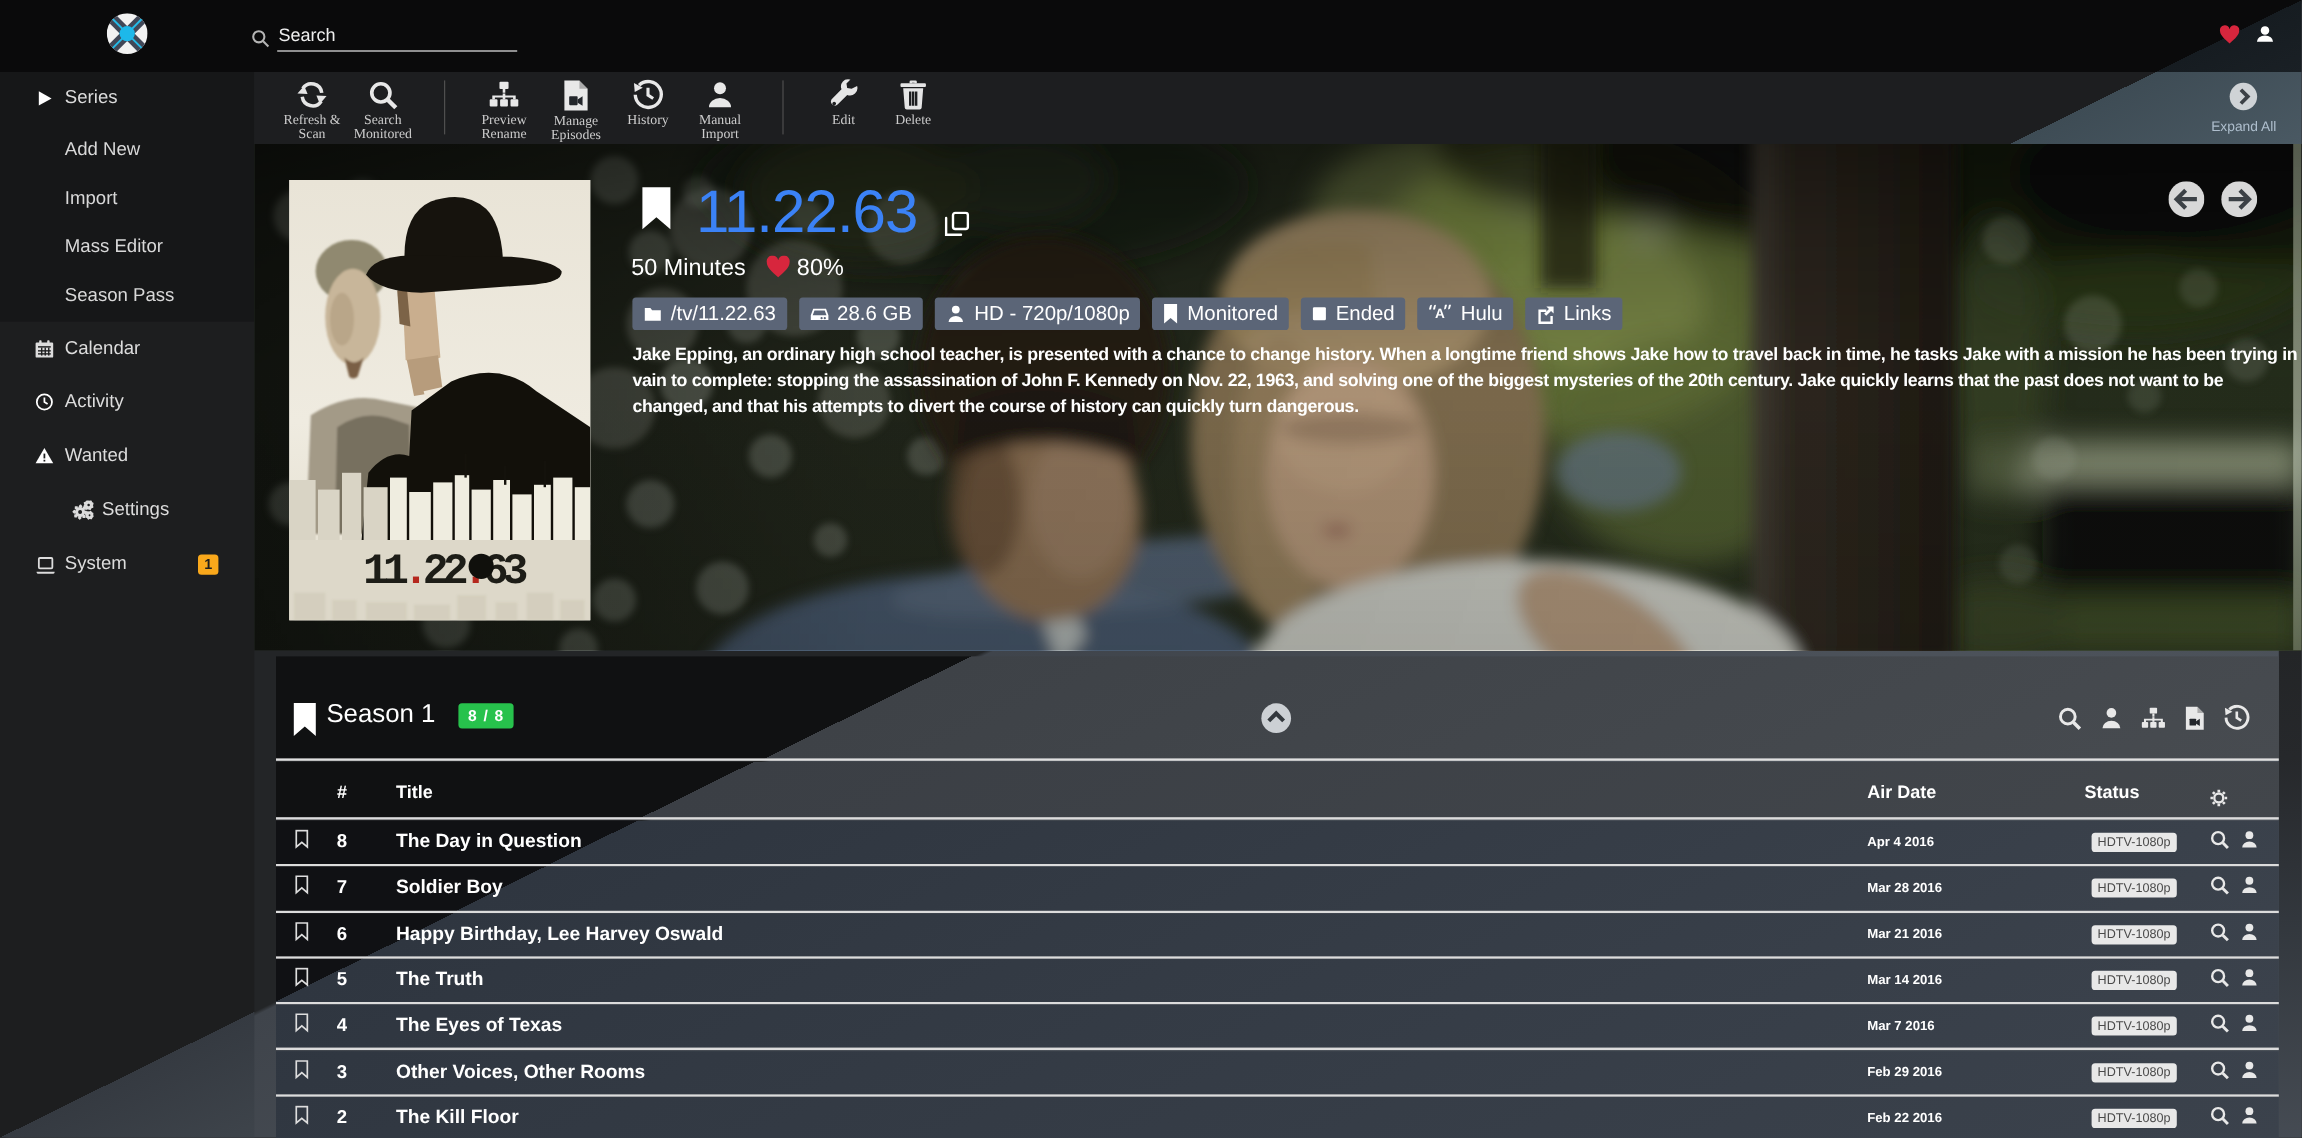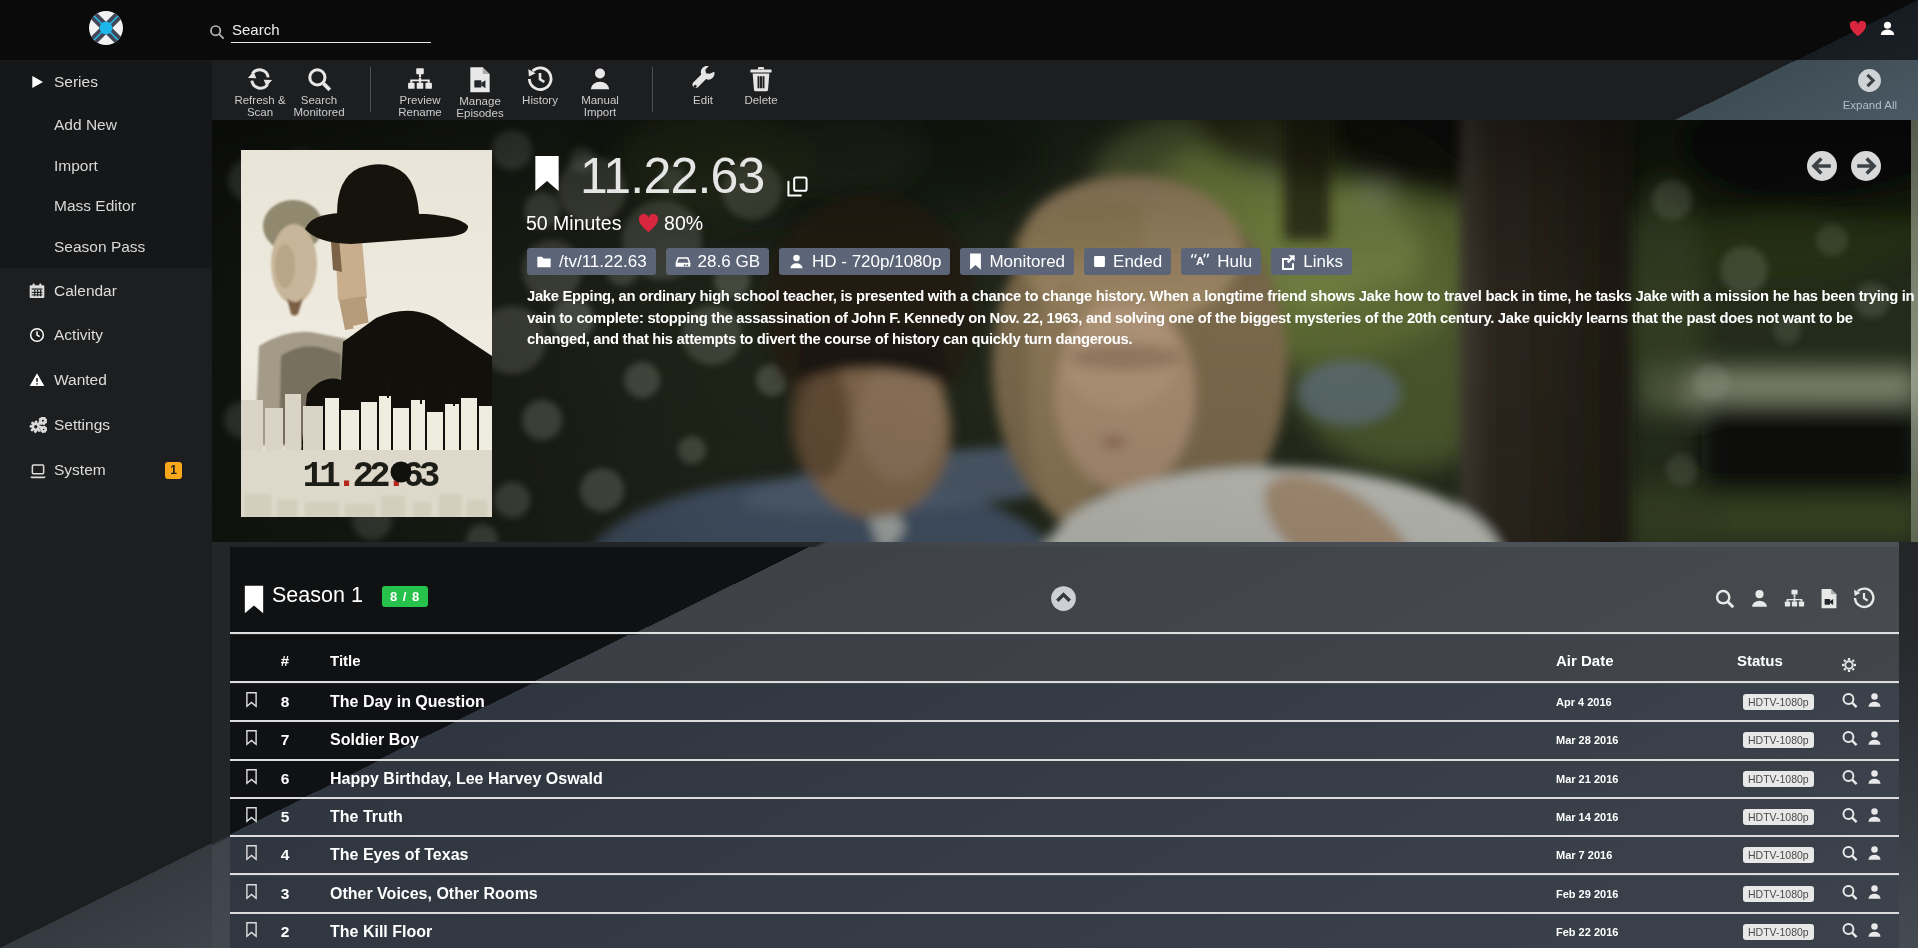--- a/index.html
+++ b/index.html
@@ -24,34 +24,34 @@
   .sbitem { position:absolute; left:0; width:212px; height:30px; color:#dcdcdc; font-size:15.5px; }
   .sbitem .ic { position:absolute; left:29px; top:50%; transform:translateY(-50%); width:16px; height:16px; }
   .sbitem .tx { position:absolute; left:54px; top:50%; transform:translateY(-50%); }
   .sbsub { color:#d8d8d8; }
   #sysbadge { position:absolute; left:165px; top:6.5px; width:17px; height:17px; background:#f9a81b; color:#1d1e1f;
     font-size:12px; font-weight:bold; border-radius:3px; text-align:center; line-height:17px; }
 
   
   #toolbar { left:212px; top:60px; width:1706px; height:60px;
     background:linear-gradient(153.7deg, #1d1e20 86.71%, #3e4c55 86.71%, #4a5963 100%); }
-  .tbtn { position:absolute; top:6px; text-align:center; color:#dcdcdc; }
+  .tbtn { position:absolute; top:6px; text-align:center; color:#dcdcdc;font-family:Liberation Serif, serif; }
   .tbtn svg { display:block; margin:0 auto; }
   .tbtn .lbl { margin-top:3px; font-size:11.5px; color:#ccc; line-height:11.5px; }
   .tsep { position:absolute; top:7px; width:1px; height:45px; background:#4f4f4f; }
   #expandall { position:absolute; right:21px; top:8px; text-align:center; color:#aebecd; font-size:11.5px; }
 
   
   #hero { left:212px; top:120px; width:1706px; height:422px; overflow:hidden; background:#1b211a; }
   #herophoto { position:absolute; left:0; top:0; width:1706px; height:422px; }
   #poster { position:absolute; left:29px; top:30px; width:251px; height:367px; background:#e9e6dd; overflow:hidden; }
   .hnav { position:absolute; top:31px; width:30px; height:30px; }
 
   #title-bookmark { position:absolute; left:321px; top:34px; }
-  #title { position:absolute; left:368px; top:27px; font-size:50px; letter-spacing:-0.8px; color:#e5e5e5; }
+  #title { position:absolute; left:368px; top:27px; font-size:50px; letter-spacing:-0.8px; color:#3b82f6; }
   #copyic { position:absolute; left:575px; top:56px; }
   #meta { position:absolute; left:314px; top:92px; font-size:19.5px; color:#fff; }
   #labels { position:absolute; left:315px; top:128px; display:flex; gap:10px; }
   .lab { height:27px; background:#5b6577; color:#fff; font-size:17px; border-radius:3px;
     display:flex; align-items:center; padding:0 9px; gap:7px; white-space:nowrap; }
   #desc { position:absolute; left:315px; top:166px; width:1392px; font-size:14.8px; font-weight:bold; letter-spacing:-0.3px;
     color:#fff; line-height:21.6px; }
 
   
   #season { left:230px; top:547px; width:1669px; height:87px;
@@ -125,21 +125,21 @@
           <span class="tx">Activity</span>
         </div>
         <div class="sbitem " style="top:305px;">
           <span class="ic"><svg width="16" height="16" viewBox="0 0 24 24">
               <path d="M12 2 L23 21 H1 Z" fill="#fff"></path>
               <rect x="10.9" y="9" width="2.2" height="6" fill="#1d1e1f"></rect>
               <rect x="10.9" y="16.7" width="2.2" height="2.2" fill="#1d1e1f"></rect>
             </svg></span>
           <span class="tx">Wanted</span>
         </div>
-        <div class="sbitem " style="top:350px;">
+        <div class="sbitem " style="top:350px;margin-left:31px;">
           <span class="ic"><svg width="18" height="18" viewBox="0 0 24 24" fill="#dcdcdc">
               <circle cx="9" cy="13" r="5.6"></circle>
               <g>
                 <rect x="14" y="11.6" width="3.4" height="3.4" rx="0.7" transform="rotate(45 15.4 13)"></rect>
                 <rect x="12.125483399593906" y="16.125483399593904" width="3.4" height="3.4" rx="0.7" transform="rotate(90 13.525483399593906 17.525483399593902)"></rect>
                 <rect x="7.6" y="18" width="3.4" height="3.4" rx="0.7" transform="rotate(135 9 19.4)"></rect>
                 <rect x="3.074516600406096" y="16.125483399593907" width="3.4" height="3.4" rx="0.7" transform="rotate(180 4.474516600406096 17.525483399593906)"></rect>
                 <rect x="1.1999999999999997" y="11.6" width="3.4" height="3.4" rx="0.7" transform="rotate(225 2.5999999999999996 13)"></rect>
                 <rect x="3.074516600406095" y="7.0745166004060955" width="3.4" height="3.4" rx="0.7" transform="rotate(270 4.474516600406095 8.474516600406096)"></rect>
                 <rect x="7.599999999999998" y="5.199999999999999" width="3.4" height="3.4" rx="0.7" transform="rotate(315 8.999999999999998 6.6)"></rect>

